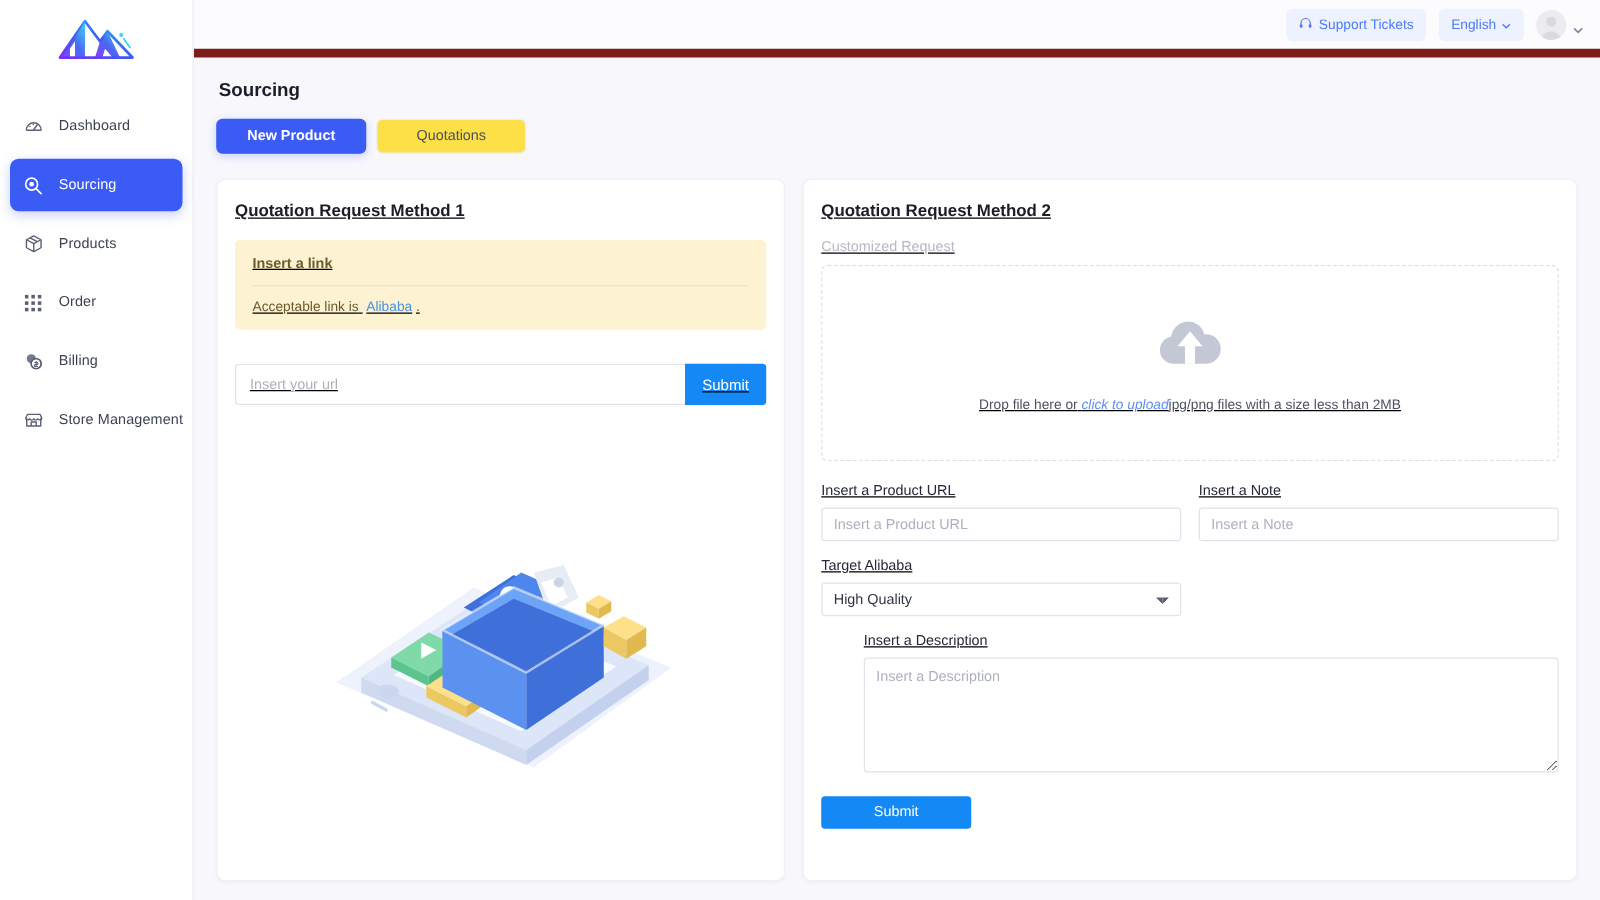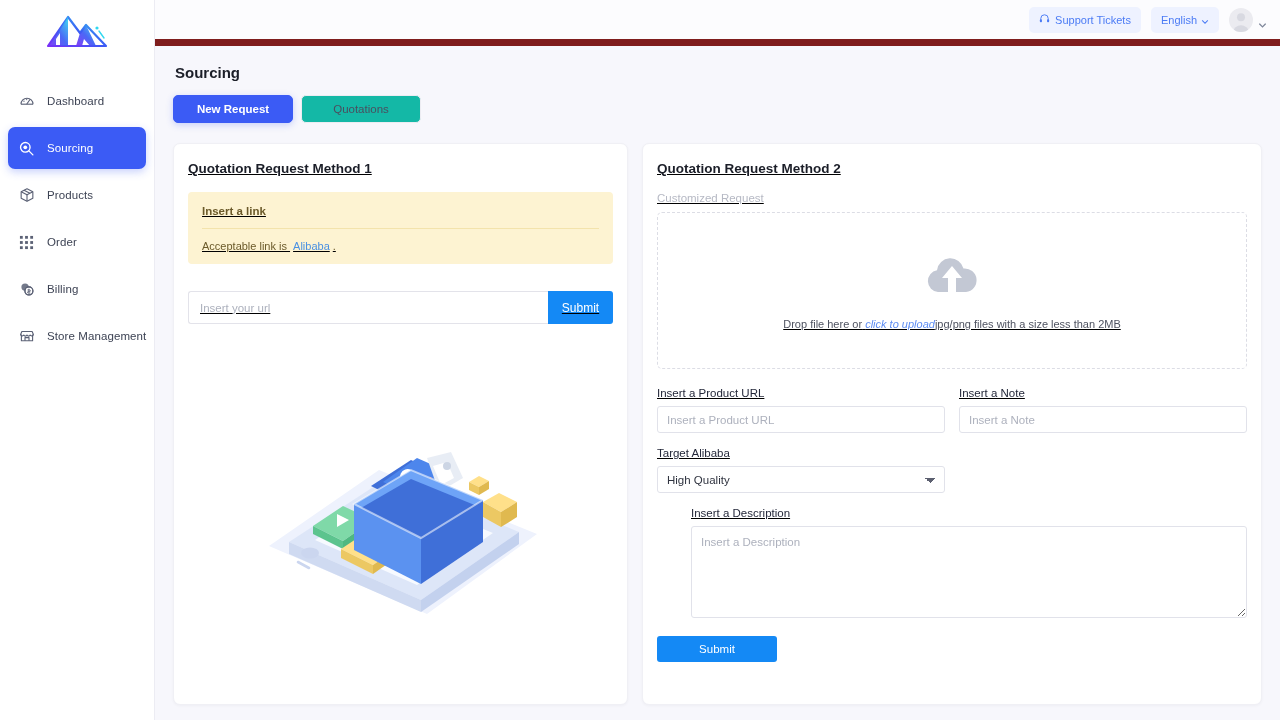--- a/index.html
+++ b/index.html
@@ -95,21 +95,21 @@
     margin: 2px 0 14px 2px;
   }
 
   .tabs { display: flex; gap: 8px; margin-bottom: 20px; }
   .tab {
     min-width: 120px;
     height: 28px;
     border-radius: 5px;
     display: flex; align-items: center; justify-content: center;
     font-size: 11.5px;
-    background: #14b8a6;
+    background: #fde047;
     color: #4a4f5f;
     border: 1px solid #ececf2;
     cursor: pointer;
     padding: 0 16px;
   }
   .tab.active {
     background: #3b5bf5;
     color: #ffffff;
     border-color: #3b5bf5;
     font-weight: bold;
@@ -393,21 +393,21 @@
         </span>
       </div>
     </header>
 
     <div class="content">
 
       <h1 class="page-title">Sourcing</h1>
 
       <div class="tabs">
         <div class="tab active">
-          <span>New Request</span>
+          <span>New Product</span>
         </div>
         <div class="tab">
           <span>Quotations</span>
         </div>
       </div>
 
       <div class="cards">
 
         <section class="card card-left">
           <h2 class="card-title">Quotation Request Method 1</h2>

